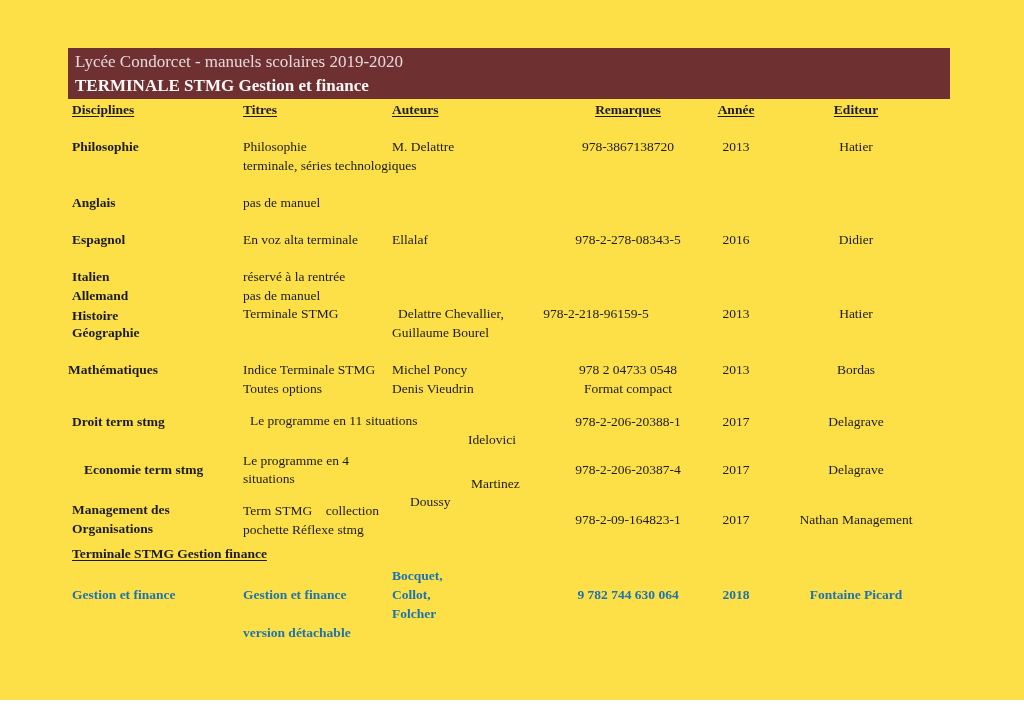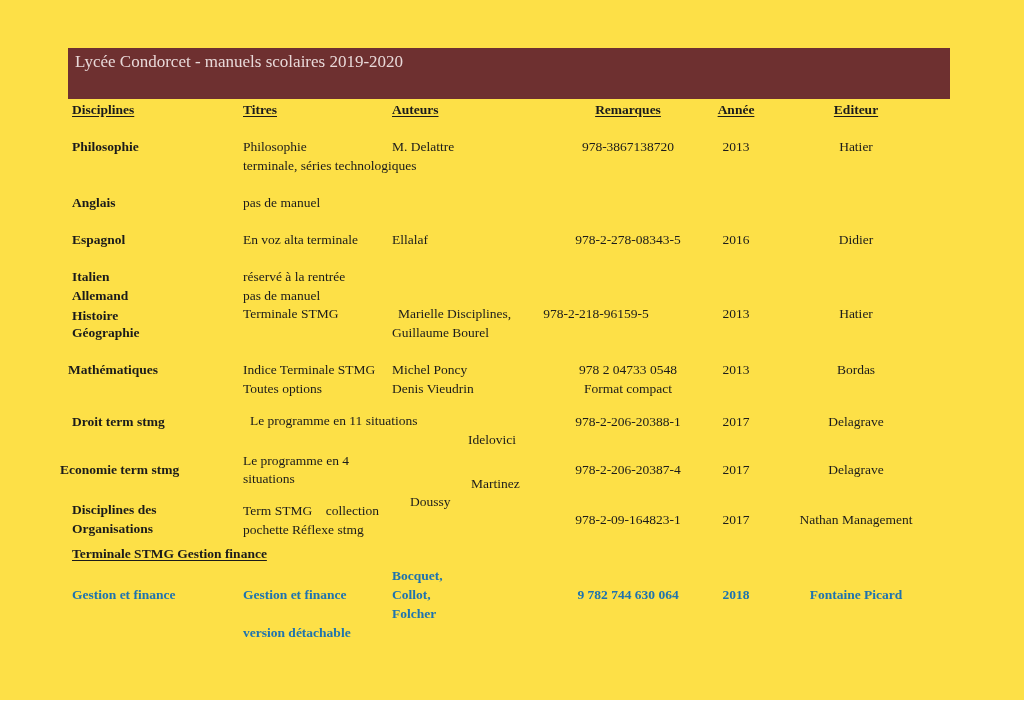--- a/index.html
+++ b/index.html
@@ -39,20 +39,21 @@
   .c { transform: translateX(-50%); }
   .blue { color: var(--highlight-blue, #1e73af); font-weight: bold; }
 </style>
 </head>
 <body>
 
 <div class="page">
 
   <div class="banner">
     <div class="banner-line1">Lycée Condorcet - manuels scolaires 2019-2020</div>
+    <div class="banner-line2">TERMINALE STMG Gestion et finance</div>
   </div>
 
   <div class="t b u" style="left:72px;top:102px">Disciplines</div>
   <div class="t b u" style="left:243px;top:102px">Titres</div>
   <div class="t b u" style="left:392px;top:102px">Auteurs</div>
   <div class="t b u c" style="left:628px;top:102px">Remarques</div>
   <div class="t b u c" style="left:736px;top:102px">Année</div>
   <div class="t b u c" style="left:856px;top:102px">Editeur</div>
 
   <div class="t b" style="left:72px;top:139px">Philosophie</div>
@@ -75,21 +76,21 @@
 
   <div class="t b" style="left:72px;top:269px">Italien</div>
   <div class="t" style="left:243px;top:269px">réservé à la rentrée</div>
 
   <div class="t b" style="left:72px;top:288px">Allemand</div>
   <div class="t" style="left:243px;top:288px">pas de manuel</div>
 
   <div class="t b" style="left:72px;top:308px">Histoire</div>
   <div class="t b" style="left:72px;top:325px">Géographie</div>
   <div class="t" style="left:243px;top:306px">Terminale STMG</div>
-  <div class="t" style="left:398px;top:306px">Marielle Disciplines,</div>
+  <div class="t" style="left:398px;top:306px">Delattre Chevallier,</div>
   <div class="t" style="left:392px;top:325px">Guillaume Bourel</div>
   <div class="t c" style="left:596px;top:306px">978-2-218-96159-5</div>
   <div class="t c" style="left:736px;top:306px">2013</div>
   <div class="t c" style="left:856px;top:306px">Hatier</div>
 
   <div class="t b" style="left:68px;top:362px">Mathématiques</div>
   <div class="t" style="left:243px;top:362px">Indice Terminale STMG</div>
   <div class="t" style="left:243px;top:381px">Toutes options</div>
   <div class="t" style="left:392px;top:362px">Michel Poncy</div>
   <div class="t" style="left:392px;top:381px">Denis Vieudrin</div>
@@ -98,29 +99,29 @@
   <div class="t c" style="left:736px;top:362px">2013</div>
   <div class="t c" style="left:856px;top:362px">Bordas</div>
 
   <div class="t b" style="left:72px;top:414px">Droit term stmg</div>
   <div class="t" style="left:250px;top:413px">Le programme en 11 situations</div>
   <div class="t" style="left:468px;top:432px">Idelovici</div>
   <div class="t c" style="left:628px;top:414px">978-2-206-20388-1</div>
   <div class="t c" style="left:736px;top:414px">2017</div>
   <div class="t c" style="left:856px;top:414px">Delagrave</div>
 
-  <div class="t b" style="left:60px;top:462px">Economie term stmg</div>
+  <div class="t b" style="left:84px;top:462px">Economie term stmg</div>
   <div class="t" style="left:243px;top:453px">Le programme en 4</div>
   <div class="t" style="left:243px;top:471px">situations</div>
   <div class="t" style="left:471px;top:476px">Martinez</div>
   <div class="t c" style="left:628px;top:462px">978-2-206-20387-4</div>
   <div class="t c" style="left:736px;top:462px">2017</div>
   <div class="t c" style="left:856px;top:462px">Delagrave</div>
 
-  <div class="t b" style="left:72px;top:502px">Disciplines des</div>
+  <div class="t b" style="left:72px;top:502px">Management des</div>
   <div class="t b" style="left:72px;top:521px">Organisations</div>
   <div class="t" style="left:243px;top:503px">Term STMG    collection</div>
   <div class="t" style="left:243px;top:522px">pochette Réflexe stmg</div>
   <div class="t" style="left:410px;top:494px">Doussy</div>
   <div class="t c" style="left:628px;top:512px">978-2-09-164823-1</div>
   <div class="t c" style="left:736px;top:512px">2017</div>
   <div class="t c" style="left:856px;top:512px">Nathan Management</div>
 
   <div class="t b u" style="left:72px;top:546px">Terminale STMG Gestion finance</div>
 

